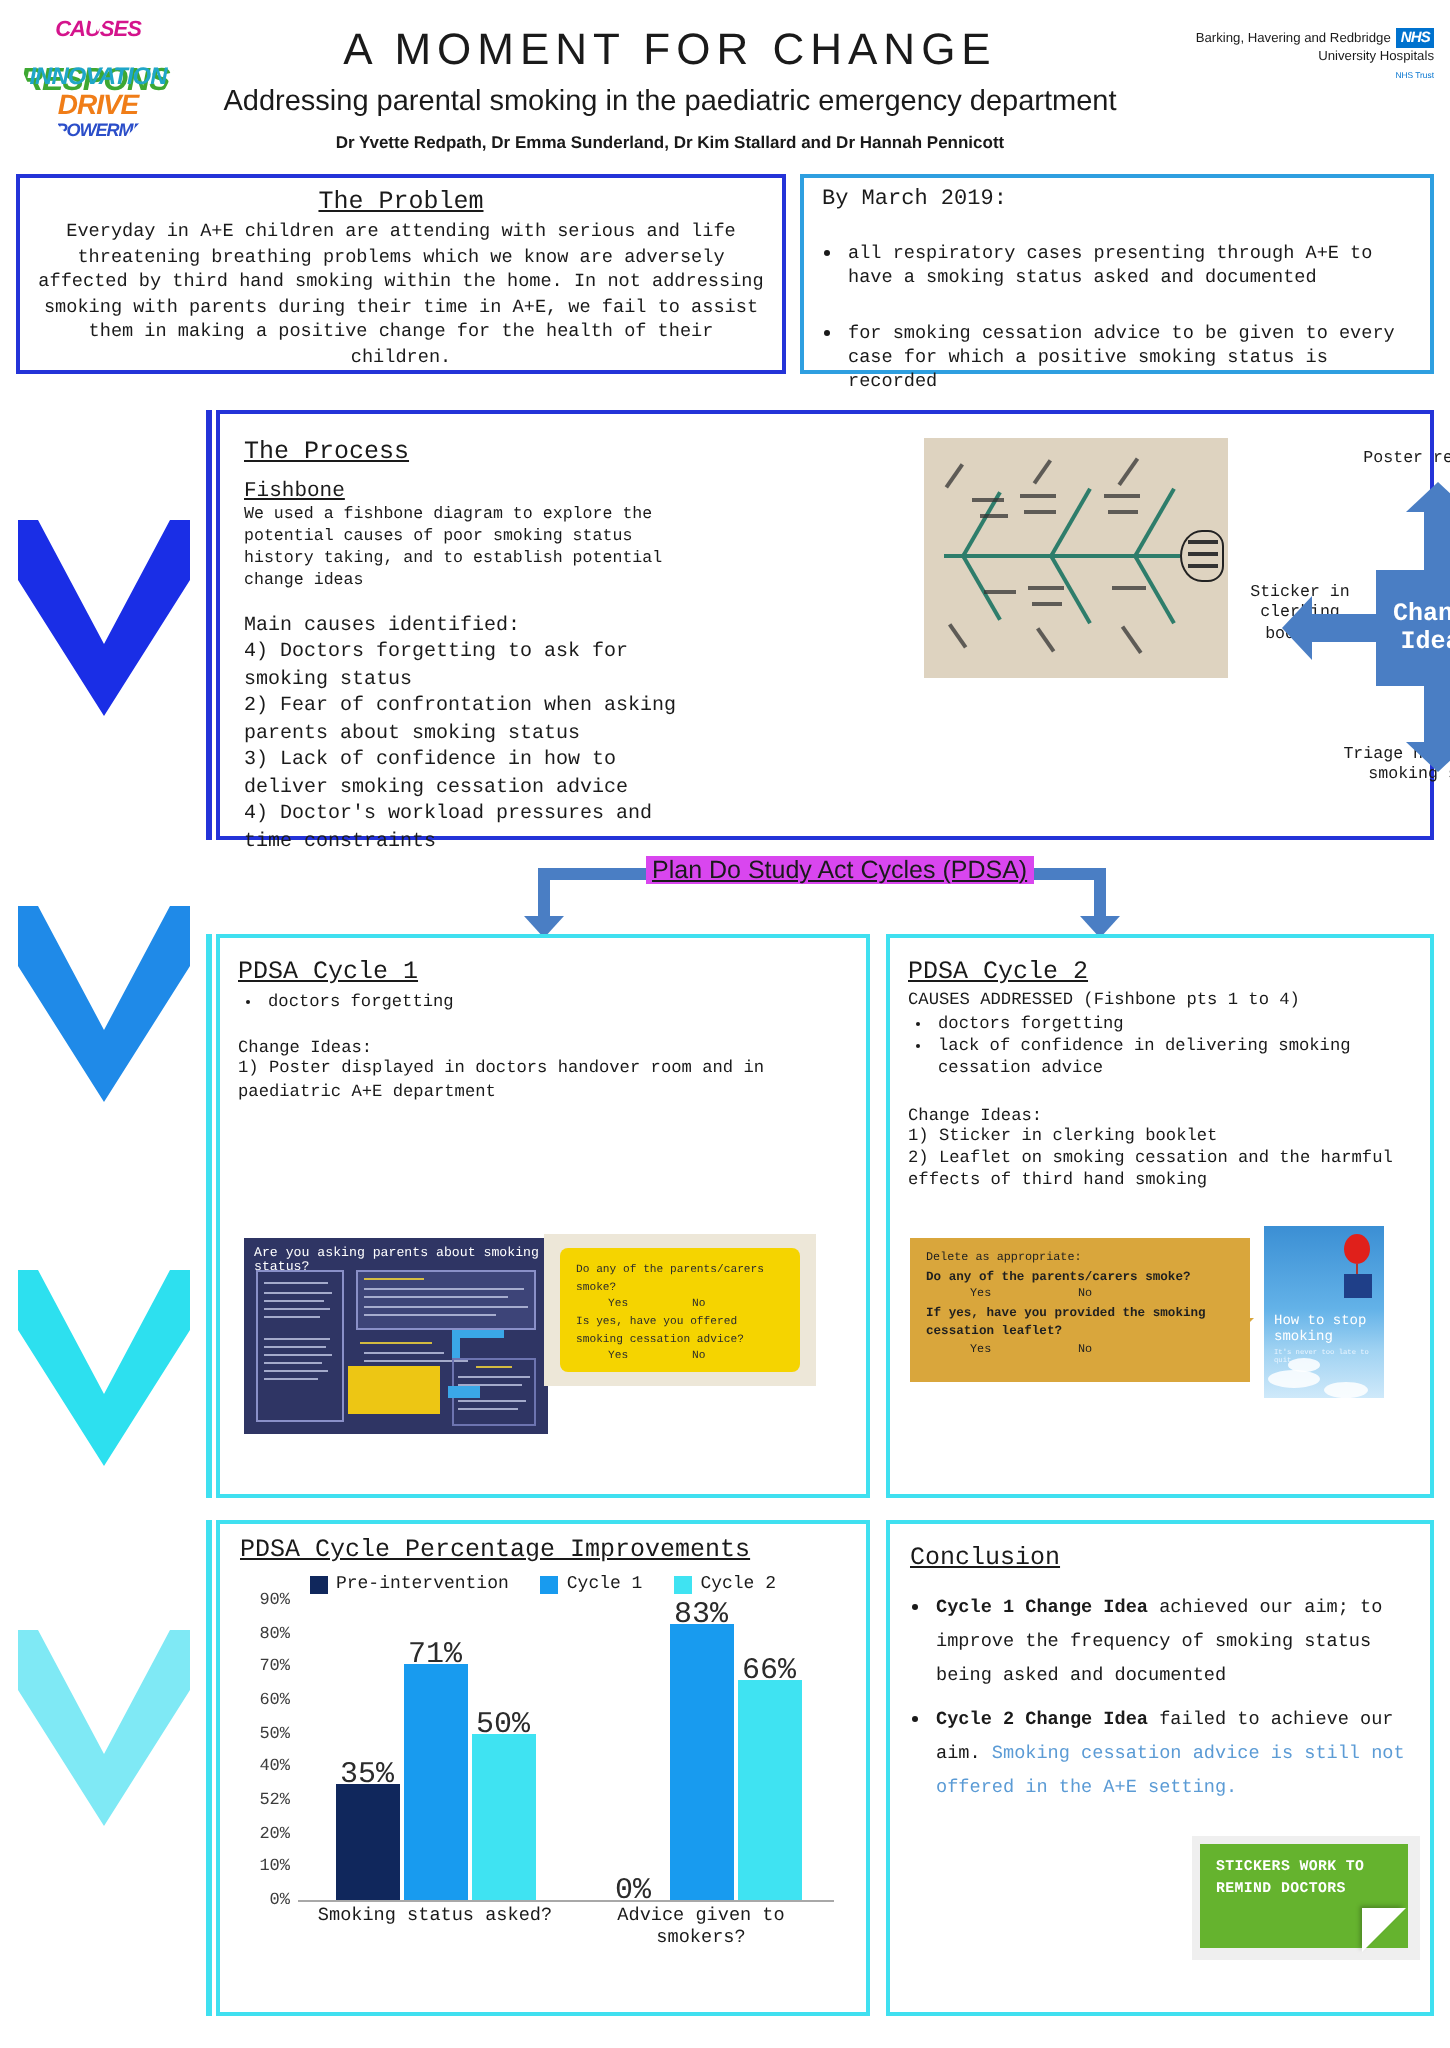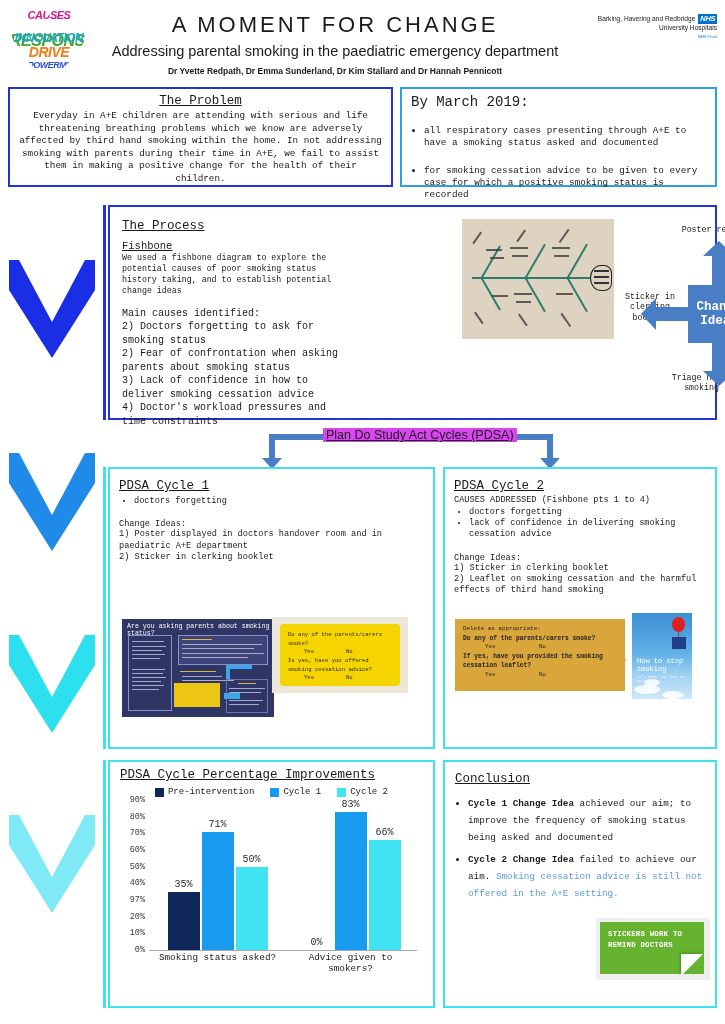--- a/index.html
+++ b/index.html
@@ -56,21 +56,21 @@
   .box-blue   { border: 2.5px solid #2e9fe0; }
   .box-cyan   { border: 2.5px solid #3fe0f0; }
   .box-hdr { text-decoration: underline; font-size: 12.5px; font-weight: normal; }
 
   #problem-box { left: 8px; top: 87px; width: 385px; height: 100px; padding: 5px 8px; }
   #problem-box .box-hdr { display: block; text-align: center; margin-bottom: 2px; }
   #problem-box p { font-size: 9.3px; line-height: 1.35; text-align: center; }
 
   #aim-box { left: 400px; top: 87px; width: 317px; height: 100px; padding: 5px 9px; }
   #aim-box .box-hdr { display: block; text-align: center; margin-bottom: 3px; }
-  #aim-box .lead { font-size: 14px; }
+  #aim-box .lead { font-size: 11px; }
   #aim-box ul { margin: 1px 0 0 13px; }
   #aim-box li { font-size: 9.3px; line-height: 1.33; margin-top: 15px; }
 
   
   #process-box { left: 108px; top: 205px; width: 609px; height: 215px; padding: 8px 10px; }
   .proc-txt { position: absolute; left: 12px; top: 9px; width: 230px; }
   .proc-sub { text-decoration: underline; font-size: 10.5px; margin-top: 6px; display: block; }
   .proc-p { font-size: 8.3px; line-height: 1.32; margin-top: 1px; }
   .proc-gap { height: 10px; }
   .proc-list { font-size: 10px; line-height: 1.35; }
@@ -168,21 +168,21 @@
   .legend { display:flex; justify-content:center; gap:16px; margin-top:5px; }
   .legend-item { display:flex; align-items:center; gap:4px; font-size:9px; }
   .swatch { width:9px; height:9px; display:inline-block; }
   .plot { position:relative; margin-top:3px; height:168px; }
   .yaxis { position:absolute; left:0; top:0; width:30px; height:150px; }
   .ytick { position:absolute; right:3px; font-size:8.5px; color:#3c3c3c; transform:translateY(-50%); }
   .axis-line { position:absolute; left:31px; top:150px; width:268px; height:1.3px; background:#a8a8a8; }
   .groups { position:absolute; left:33px; top:0; width:266px; height:150px; display:flex; }
   .group { flex:1; position:relative; display:flex; align-items:flex-end; justify-content:center; gap:2px; height:150px; }
   .bar { width:32px; position:relative; }
-  .bar .v { position:absolute; left:50%; transform:translateX(-50%); top:-13px; font-size:10px; color:#2b2b2b; white-space:nowrap; }
+  .bar .v { position:absolute; left:50%; transform:translateX(-50%); top:-13px; font-size:15px; color:#2b2b2b; white-space:nowrap; }
   .xlabels { position:absolute; left:33px; top:152px; width:266px; display:flex; }
   .xlabel { flex:1; text-align:center; font-size:9.3px; color:#1a1a1a; }
 
   
   #concl-box { left: 443px; top: 760px; width: 274px; height: 248px; padding: 7px 10px; }
   #concl-box ul { margin: 8px 0 0 13px; }
   #concl-box li { font-size: 9.3px; line-height: 1.85; margin-bottom: 4px; }
   .hl { color: #5b9bd5; }
   .sticky {
     position:absolute; left:155px; top:160px; width:104px; height:52px; background:#65b32e;
@@ -242,21 +242,21 @@
     </ul>
   </div>
 
   <div class="box box-navy" id="process-box">
     <div class="proc-txt">
       <span class="box-hdr">The Process</span>
       <span class="proc-sub">Fishbone</span>
       <div class="proc-p">We used a fishbone diagram to explore the potential causes of poor smoking status history taking, and to establish potential change ideas</div>
       <div class="proc-gap"></div>
       <div class="proc-list">Main causes identified:</div>
-      <div class="proc-list">2) Doctors forgetting to ask for smoking status</div>
+      <div class="proc-list">4) Doctors forgetting to ask for smoking status</div>
       <div class="proc-list">2) Fear of confrontation when asking parents about smoking status</div>
       <div class="proc-list">3) Lack of confidence in how to deliver smoking cessation advice</div>
       <div class="proc-list">4) Doctor's workload pressures and time constraints</div>
     </div>
 
     <div class="fishbone">
       <div class="fb-spine" style="left:10px; top:58px; width:118px; height:2px;"></div>
       <div class="fb-rib" style="left:18px; top:22px; width:2px; height:38px; transform:rotate(30deg); transform-origin:bottom;"></div>
       <div class="fb-rib" style="left:18px; top:58px; width:2px; height:38px; transform:rotate(-30deg); transform-origin:top;"></div>
       <div class="fb-rib" style="left:62px; top:20px; width:2px; height:40px; transform:rotate(30deg); transform-origin:bottom;"></div>
@@ -310,21 +310,20 @@
     <div class="lbl">Plan Do Study Act Cycles (PDSA)</div>
   </div>
 
   <div class="box box-cyan" id="pdsa1-box">
     <span class="box-hdr">PDSA Cycle 1</span>
     <ul class="pdsa-ul">
       <li>doctors forgetting</li>
     </ul>
     <div class="pdsa-ci-hdr">Change Ideas:</div>
     <div class="pdsa-ci">1) Poster displayed in doctors handover room and in paediatric A+E department</div>
-    <div class="pdsa-ci">2) Sticker in clerking booklet</div>
 
     
     <div class="poster-img">
       <div class="pi-title">Are you asking parents about smoking status?</div>
       <div class="pi-card" style="left:6px; top:16px; width:44px; height:76px;"></div>
       <div class="pi-line" style="left:10px; top:22px; width:32px;"></div>
       <div class="pi-line" style="left:10px; top:27px; width:34px;"></div>
       <div class="pi-line" style="left:10px; top:31px; width:30px;"></div>
       <div class="pi-line" style="left:10px; top:35px; width:33px;"></div>
       <div class="pi-line" style="left:10px; top:39px; width:28px;"></div>
@@ -416,21 +415,21 @@
     </div>
 
     <div class="plot">
       <div class="yaxis">
         <span class="ytick" style="top:0px">90%</span>
         <span class="ytick" style="top:16.7px">80%</span>
         <span class="ytick" style="top:33.3px">70%</span>
         <span class="ytick" style="top:50px">60%</span>
         <span class="ytick" style="top:66.7px">50%</span>
         <span class="ytick" style="top:83.3px">40%</span>
-        <span class="ytick" style="top:100px">97%</span>
+        <span class="ytick" style="top:100px">52%</span>
         <span class="ytick" style="top:116.7px">20%</span>
         <span class="ytick" style="top:133.3px">10%</span>
         <span class="ytick" style="top:150px">0%</span>
       </div>
       <div class="axis-line"></div>
 
       <div class="groups">
         <div class="group">
           <div class="bar" id="b00" style="background: rgb(16, 39, 92); height: 58.3333px;">
             <span class="v">35%</span>

